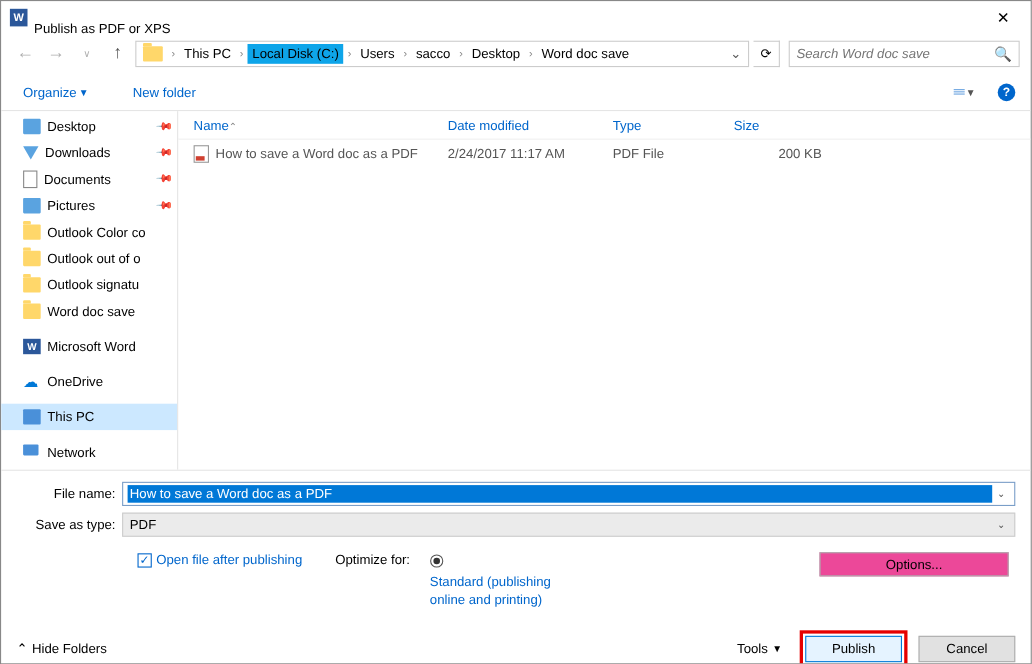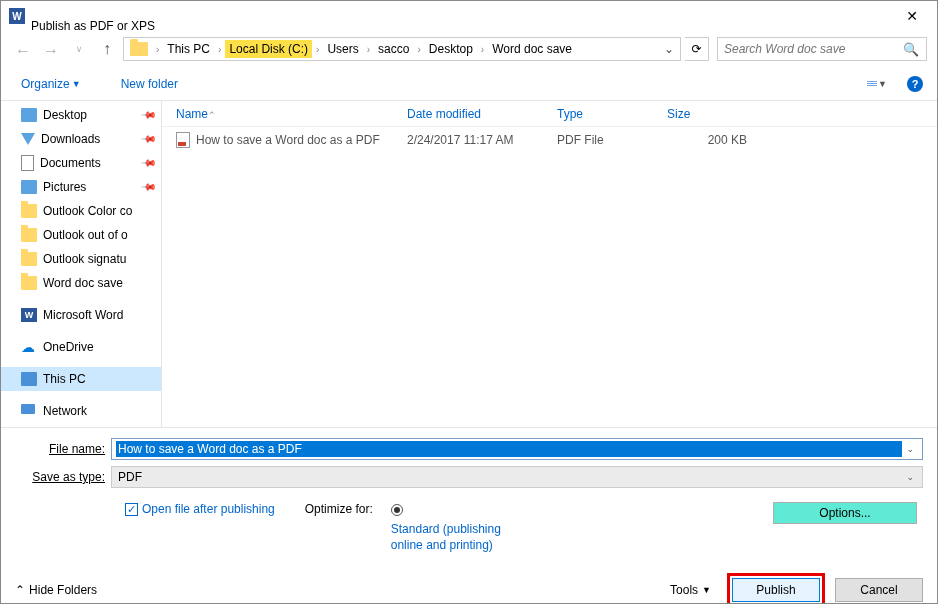--- a/index.html
+++ b/index.html
@@ -11,21 +11,21 @@
 .close-btn { width: 46px; height: 30px; display: flex; align-items: center; justify-content: center; font-size: 14px; cursor: pointer; }
 
 .navrow { display: flex; align-items: center; height: 36px; padding: 4px 10px; gap: 4px; }
 .nav-arrow { width: 24px; height: 24px; display: flex; align-items: center; justify-content: center; color: #b0b0b0; font-size: 16px; }
 .nav-up { color: #555; }
 .path-box { flex: 1; height: 24px; border: 1px solid #ccc; display: flex; align-items: center; background: #fff; padding: 0 2px; }
 .folder-icon { width: 18px; height: 14px; background: #ffd76a; border-radius: 1px; margin: 0 4px; position: relative; }
 .folder-icon::before { content: ''; position: absolute; top: -3px; left: 0; width: 8px; height: 3px; background: #ffd76a; border-radius: 1px 1px 0 0; }
 .crumb-sep { color: #888; padding: 0 4px; font-size: 10px; }
 .crumb { padding: 2px 4px; cursor: pointer; }
-.crumb-sel { background: #fde047; }
+.crumb-sel { background: #0ea5e9; }
 .path-drop { padding: 0 4px; color: #555; cursor: pointer; }
 .refresh-btn { width: 24px; height: 24px; border: 1px solid #ccc; border-left: none; display: flex; align-items: center; justify-content: center; cursor: pointer; }
 .search-box { width: 210px; height: 24px; border: 1px solid #ccc; display: flex; align-items: center; margin-left: 4px; padding: 0 6px; }
 .search-box input { flex: 1; border: none; outline: none; font-size: 12px; font-style: italic; color: #888; }
 .search-icon { color: #555; font-size: 13px; }
 
 .toolbar { display: flex; align-items: center; height: 34px; padding: 0 14px; border-bottom: 1px solid #e5e5e5; }
 .tb-link { color: #0066cc; cursor: pointer; padding: 4px 6px; display: flex; align-items: center; gap: 2px; }
 .tb-drop { font-size: 9px; }
 .tb-spacer { flex: 1; }
@@ -60,37 +60,37 @@
 .col-type { width: 100px; }
 .col-size { width: 120px; padding-left: 10px; }
 .col-sort { font-size: 9px; color: #888; margin-left: auto; margin-right: 70px; }
 .file-row { display: flex; align-items: center; height: 22px; color: #555; padding-top: 4px; }
 .file-row .col-name { display: flex; align-items: center; gap: 6px; }
 .pdf-icon { width: 14px; height: 16px; background: #fff; border: 1px solid #999; position: relative; flex-shrink: 0; }
 .pdf-icon::after { content: ''; position: absolute; bottom: 1px; left: 1px; width: 8px; height: 4px; background: #d04030; }
 
 .bottom { padding: 10px 14px 0 14px; border-top: 1px solid #e5e5e5; }
 .form-row { display: flex; align-items: center; margin-bottom: 6px; }
-.form-label { width: 96px; text-align: right; padding-right: 6px; font-size: 12px; text-decoration: underline; }
+.form-label { width: 96px; text-align: right; padding-right: 6px; font-size: 12px; }
 .combo { flex: 1; height: 22px; border: 1px solid #7a9ec8; background: #fff; display: flex; align-items: center; padding: 0 4px; position: relative; }
 .combo input { flex: 1; border: none; outline: none; font-size: 12px; background: #0078d7; color: #fff; padding: 1px 2px; }
 .combo-type { background: #ebebeb; border-color: #ccc; padding-left: 6px; }
 .combo-drop { color: #555; font-size: 9px; cursor: pointer; padding: 0 4px; }
 
 .options-row { display: flex; padding: 8px 0 0 110px; gap: 30px; align-items: flex-start; }
 .checkbox-wrap { display: flex; align-items: center; gap: 4px; cursor: pointer; }
 .chk { width: 13px; height: 13px; border: 1px solid #0066cc; display: flex; align-items: center; justify-content: center; color: #0066cc; font-size: 11px; }
 .chk-label { color: #0066cc; }
 .opt-col { font-size: 12px; }
 .radio-row { display: flex; align-items: flex-start; gap: 6px; margin-bottom: 4px; flex-direction: column; }
 .radio { width: 12px; height: 12px; border: 1px solid #555; border-radius: 50%; display: flex; align-items: center; justify-content: center; margin-top: 2px; flex-shrink: 0; }
 .radio.checked::after { content: ''; width: 6px; height: 6px; background: #333; border-radius: 50%; }
 .radio-label { color: #0066cc; line-height: 1.3; }
 .opt-label { color: #000; }
-.options-btn { width: 144px; height: 22px; border: 1px solid #adadad; background: #5eead4; cursor: pointer; font-size: 12px; }
+.options-btn { width: 172px; height: 22px; border: 1px solid #adadad; background: #ec4899; cursor: pointer; font-size: 12px; }
 
 .footer { display: flex; align-items: center; padding: 16px 14px 14px 14px; }
 .hide-folders { display: flex; align-items: center; gap: 4px; cursor: pointer; }
 .footer-spacer { flex: 1; }
 .tools { display: flex; align-items: center; gap: 4px; margin-right: 16px; cursor: pointer; }
 .publish-wrap { border: 3px solid #e60000; padding: 2px; margin-right: 10px; }
 .btn { width: 88px; height: 24px; border: 1px solid #adadad; background: #e1e1e1; cursor: pointer; font-size: 12px; }
 .btn-primary { border: 1px solid #0078d7; background: #e5f3ff; }
 </style>
 </head>

